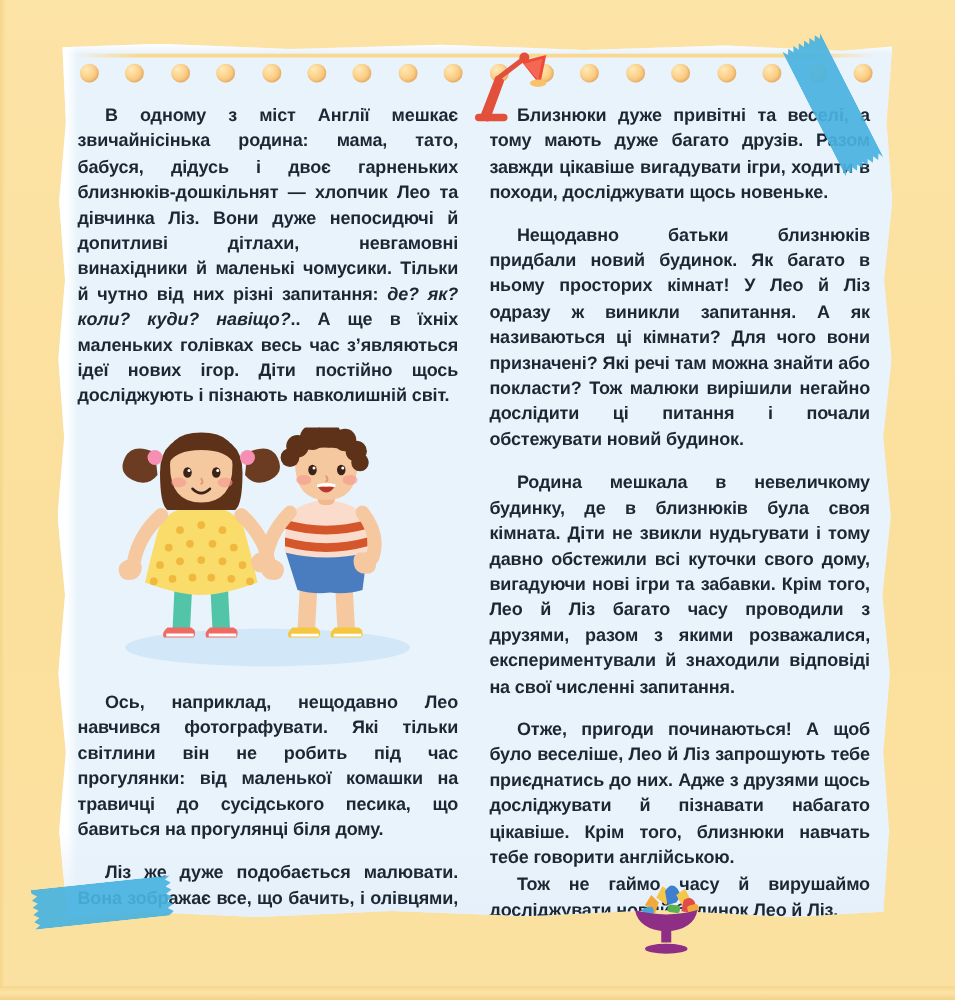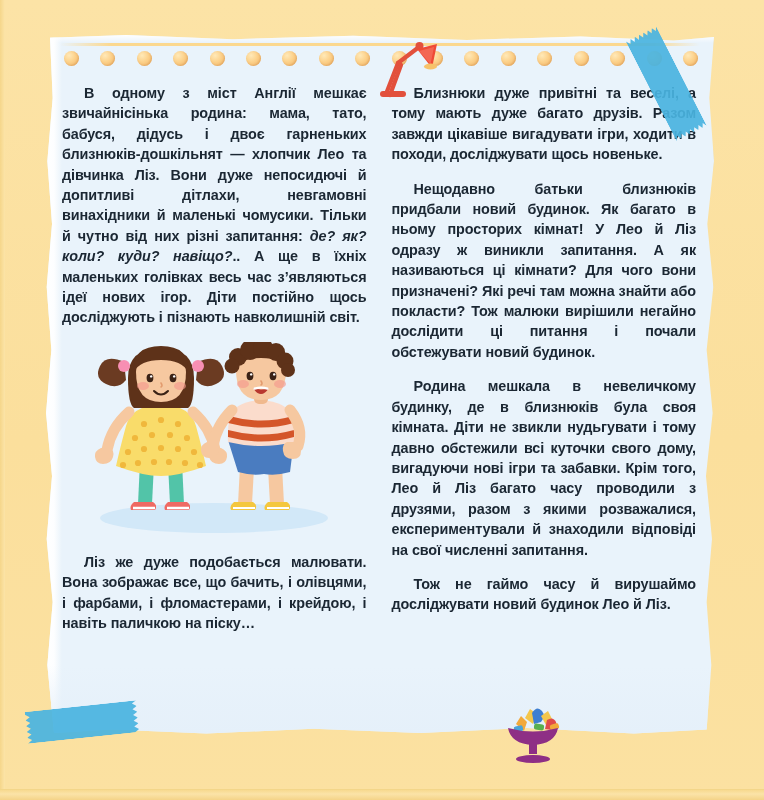--- a/index.html
+++ b/index.html
@@ -358,27 +358,29 @@
               <ellipse cx="82" cy="42" rx="6" ry="4" fill="#f59a8e" opacity=".65"></ellipse>
 
               <path d="M63 39 q2 3 0 4" stroke="#e39b6e" stroke-width="1.6" fill="none" stroke-linecap="round"></path>
 
               <path d="M55 46 q8 12 16 0 q-8 3 -16 0 z" fill="#b8382f"></path>
               <path d="M56.5 46.6 q7 -2 13 0" stroke="#ffffff" stroke-width="2.4" fill="none" stroke-linecap="round"></path>
             </g>
           </svg>
         </div>
 
+        <p class="para">Ось, наприклад, нещодавно Лео навчився фотографувати. Які тільки світлини він не робить під час прогулянки: від маленької комашки на травичці до сусідського песика, що бавиться на прогулянці біля дому.</p>
         <p class="para">Ліз же дуже подобається малювати. Вона зображає все, що бачить, і олівцями, і фарбами, і фломастерами, і крейдою, і навіть паличкою на піску…</p>
       </div>
 
       <div class="col">
         <p class="para">Близнюки дуже привітні та веселі, а тому мають дуже багато друзів. Разом завжди цікавіше вигадувати ігри, ходити в походи, досліджувати щось новеньке.</p>
         <p class="para">Нещодавно батьки близнюків придбали новий будинок. Як багато в ньому просторих кімнат! У Лео й Ліз одразу ж виникли запитання. А як називаються ці кімнати? Для чого вони призначені? Які речі там можна знайти або покласти? Тож малюки вирішили негайно дослідити ці питання і почали обстежувати новий будинок.</p>
         <p class="para">Родина мешкала в невеличкому будинку, де в близнюків була своя кімната. Діти не звикли нудьгувати і тому давно обстежили всі куточки свого дому, вигадуючи нові ігри та забавки. Крім того, Лео й Ліз багато часу проводили з друзями, разом з якими розважалися, експериментували й знаходили відповіді на свої численні запитання.</p>
+        <p class="para tight">Отже, пригоди починаються! А щоб було веселіше, Лео й Ліз запрошують тебе приєднатись до них. Адже з друзями щось досліджувати й пізнавати набагато цікавіше. Крім того, близнюки навчать тебе говорити англійською.</p>
         <p class="para">Тож не гаймо часу й вирушаймо досліджувати новий будинок Лео й Ліз.</p>
       </div>
 
     </div>
   </div>
 
   <div class="tape" id="tape-top-right"></div>
   <div class="tape" id="tape-bottom-left"></div>
 
   <svg id="candy-bowl" viewBox="0 0 78 62">

